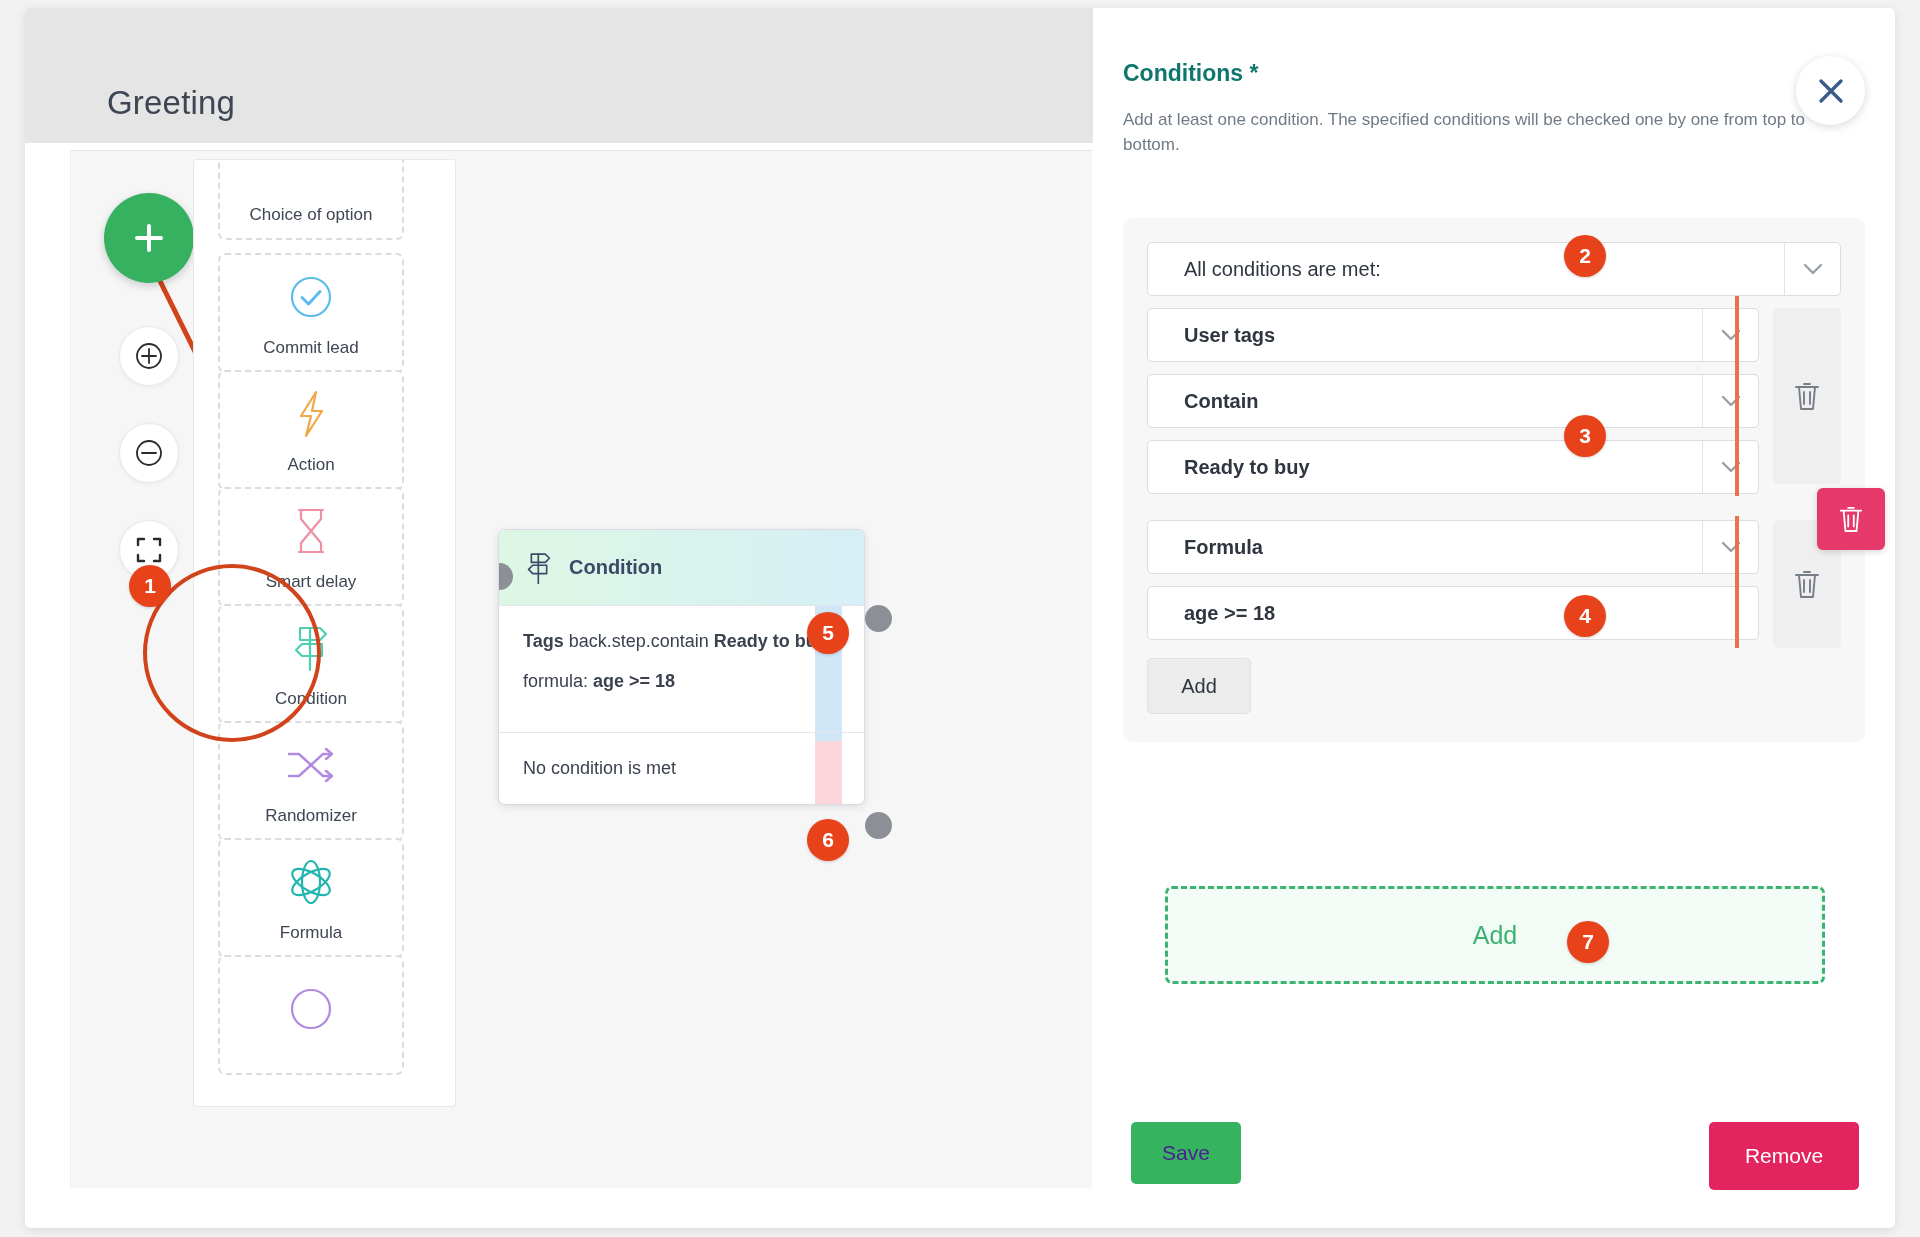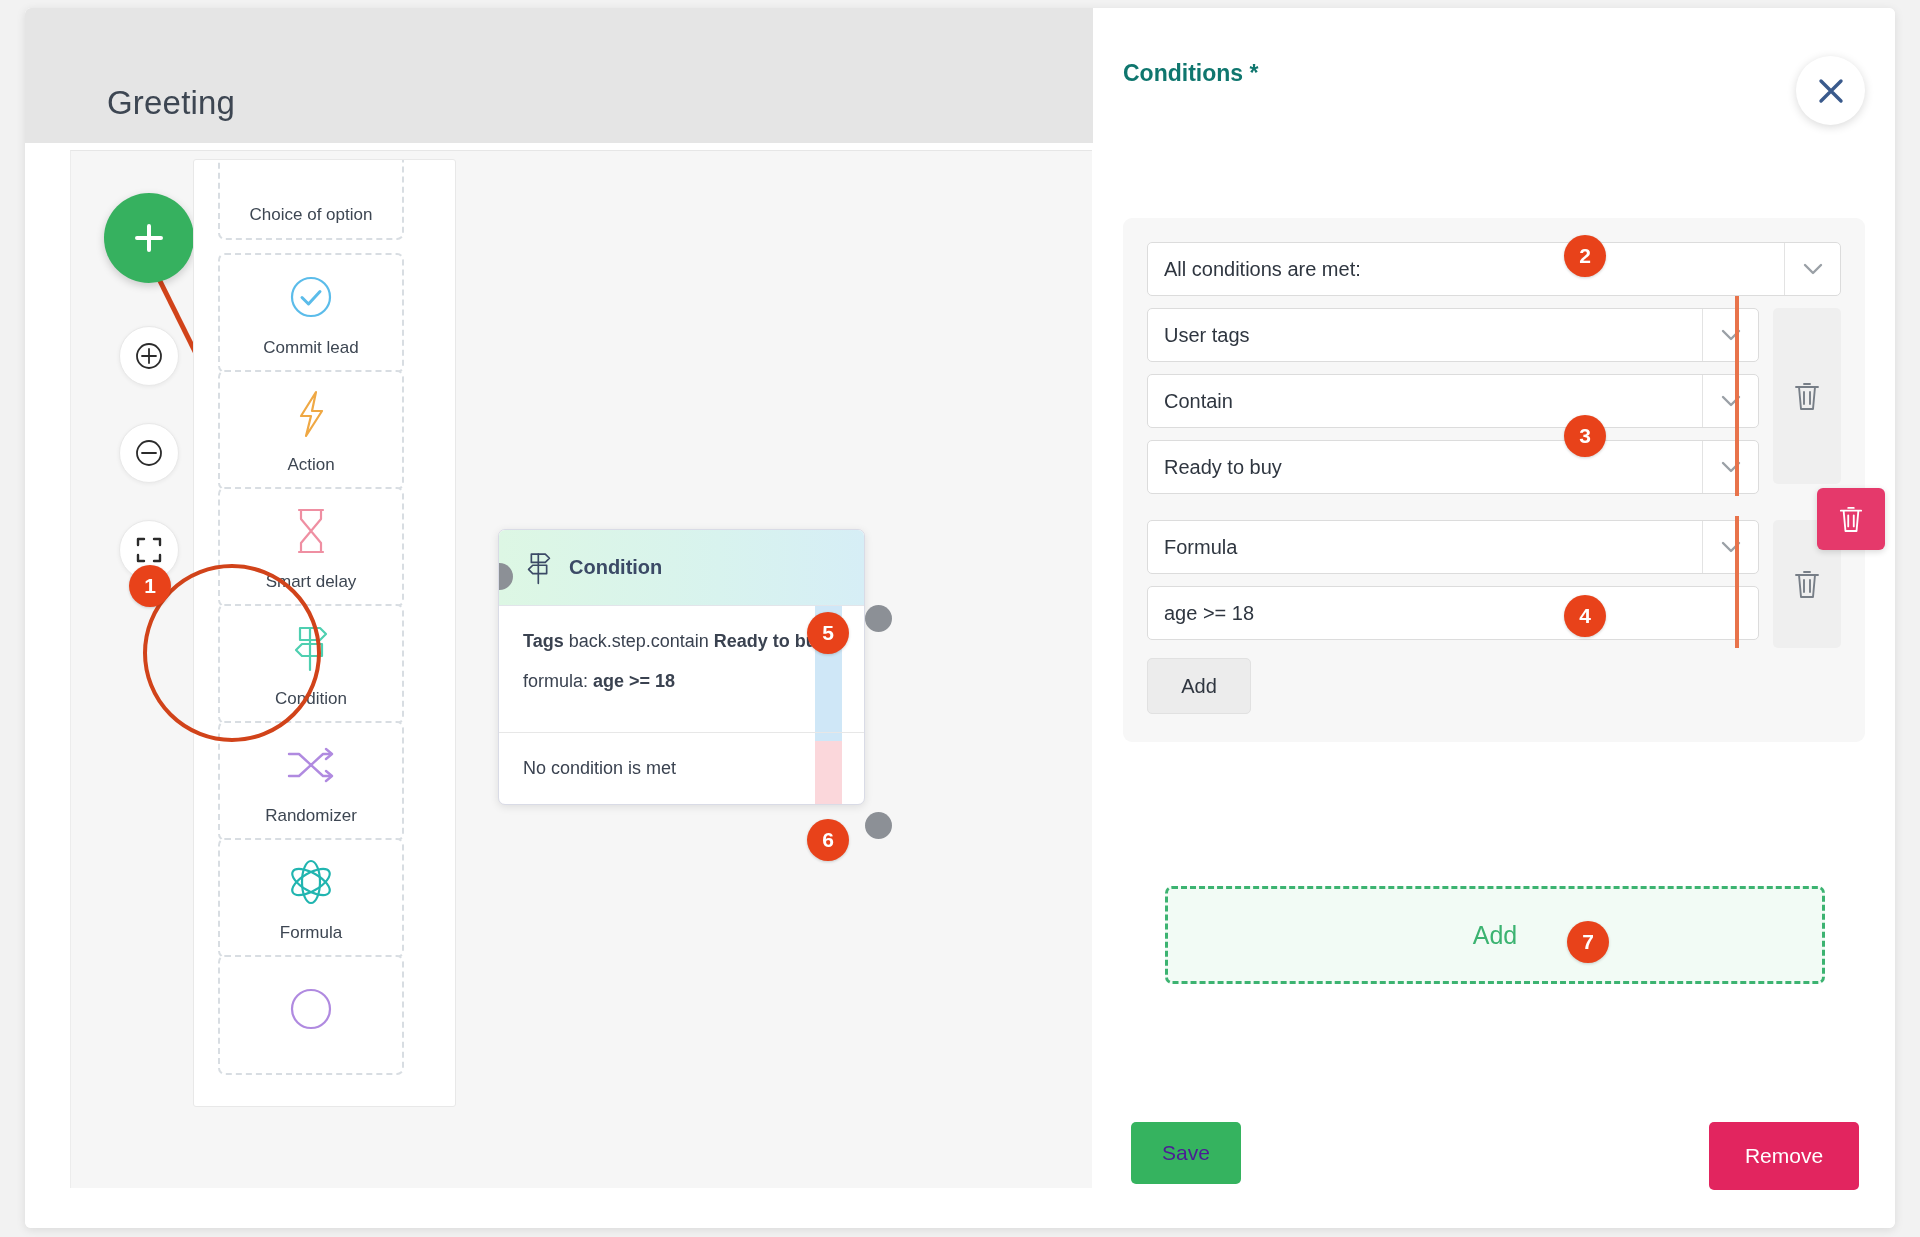--- a/index.html
+++ b/index.html
@@ -136,29 +136,29 @@
     border-radius:50%; background:#fff; box-shadow:0 2px 10px rgba(0,0,0,.15);
     display:flex; align-items:center; justify-content:center; cursor:pointer;
   }
 
   .cond-box {
     position:absolute; left:30px; top:210px; width:742px;
     background:#f7f7f7; border-radius:9px; padding:24px 24px 28px 24px;
   }
   .sel {
     position:relative; background:#fff; border:1px solid #dcdcdc; border-radius:5px;
-    height:54px; display:flex; align-items:center; padding-left:16px;
+    height:54px; display:flex; align-items:center; padding-left:36px;
     font-size:20px; color:#2f3640; margin-bottom:12px; cursor:pointer;
   }
   .sel .caret-box {
     position:absolute; right:0; top:0; height:100%; width:56px;
     border-left:1px solid #e3e3e3; display:flex; align-items:center; justify-content:center;
   }
   .sel.wide { width:694px; }
-  .sel.narrow { width:612px; }
+  .sel.narrow { width:612px;font-weight:bold; }
   .row { display:flex; align-items:flex-start; gap:14px; }
   .rowfields { flex:0 0 612px; }
   .trashcol {
     width:68px; background:#efefef; border-radius:5px;
     display:flex; align-items:center; justify-content:center;
     cursor:pointer;
   }
   .trash-g1 { height:176px; }
   .trash-g2 { height:128px; }
   .add-btn {
@@ -344,20 +344,21 @@
       <div class="port port-r2" style="left:794px; top:661px;"></div>
       <div class="badge" style="left:736px; top:461px;">5</div>
       <div class="badge" style="left:736px; top:668px;">6</div>
 
     </div>
   </div>
 
   <div class="panel">
 
     <div class="panel-title">Conditions *</div>
+    <div class="panel-desc">Add at least one condition. The specified conditions will be checked one by one from top to bottom.</div>
 
     <div class="close-btn">
       <svg width="32" height="32" viewBox="0 0 32 32">
         <path d="M6 6 L26 26 M26 6 L6 26" stroke="#3a5a8c" stroke-width="3.4" stroke-linecap="round"></path>
       </svg>
     </div>
 
     <div class="cond-box">
 
       <div class="sel wide">

